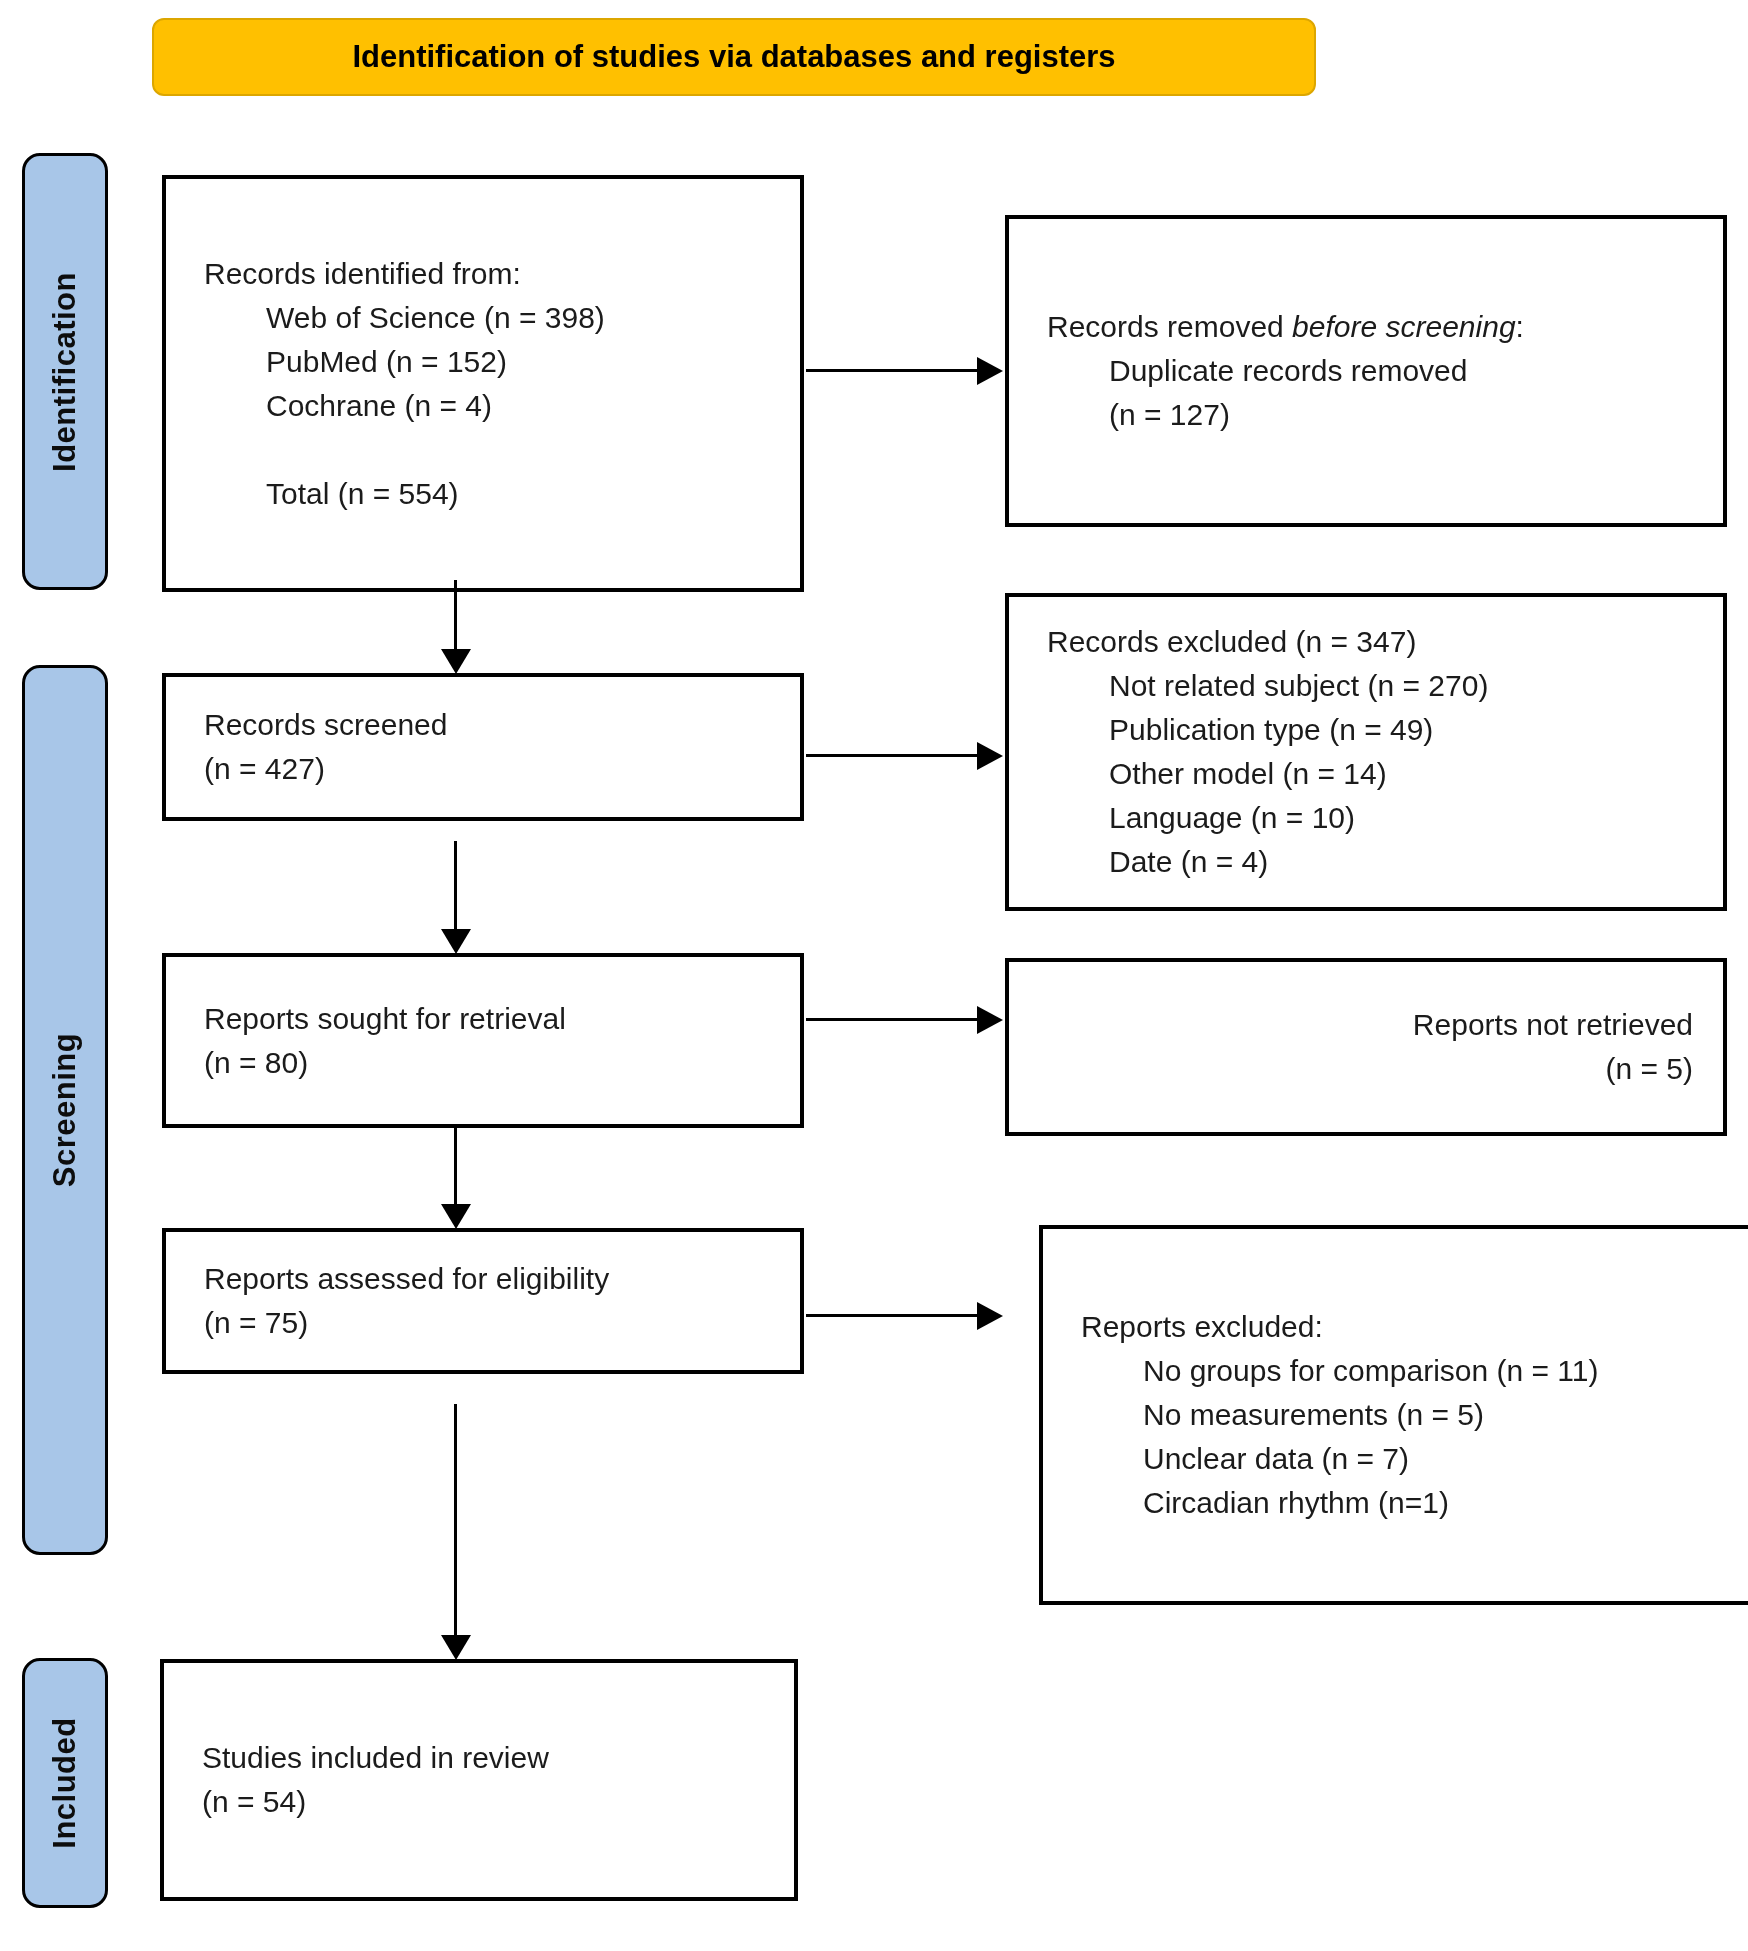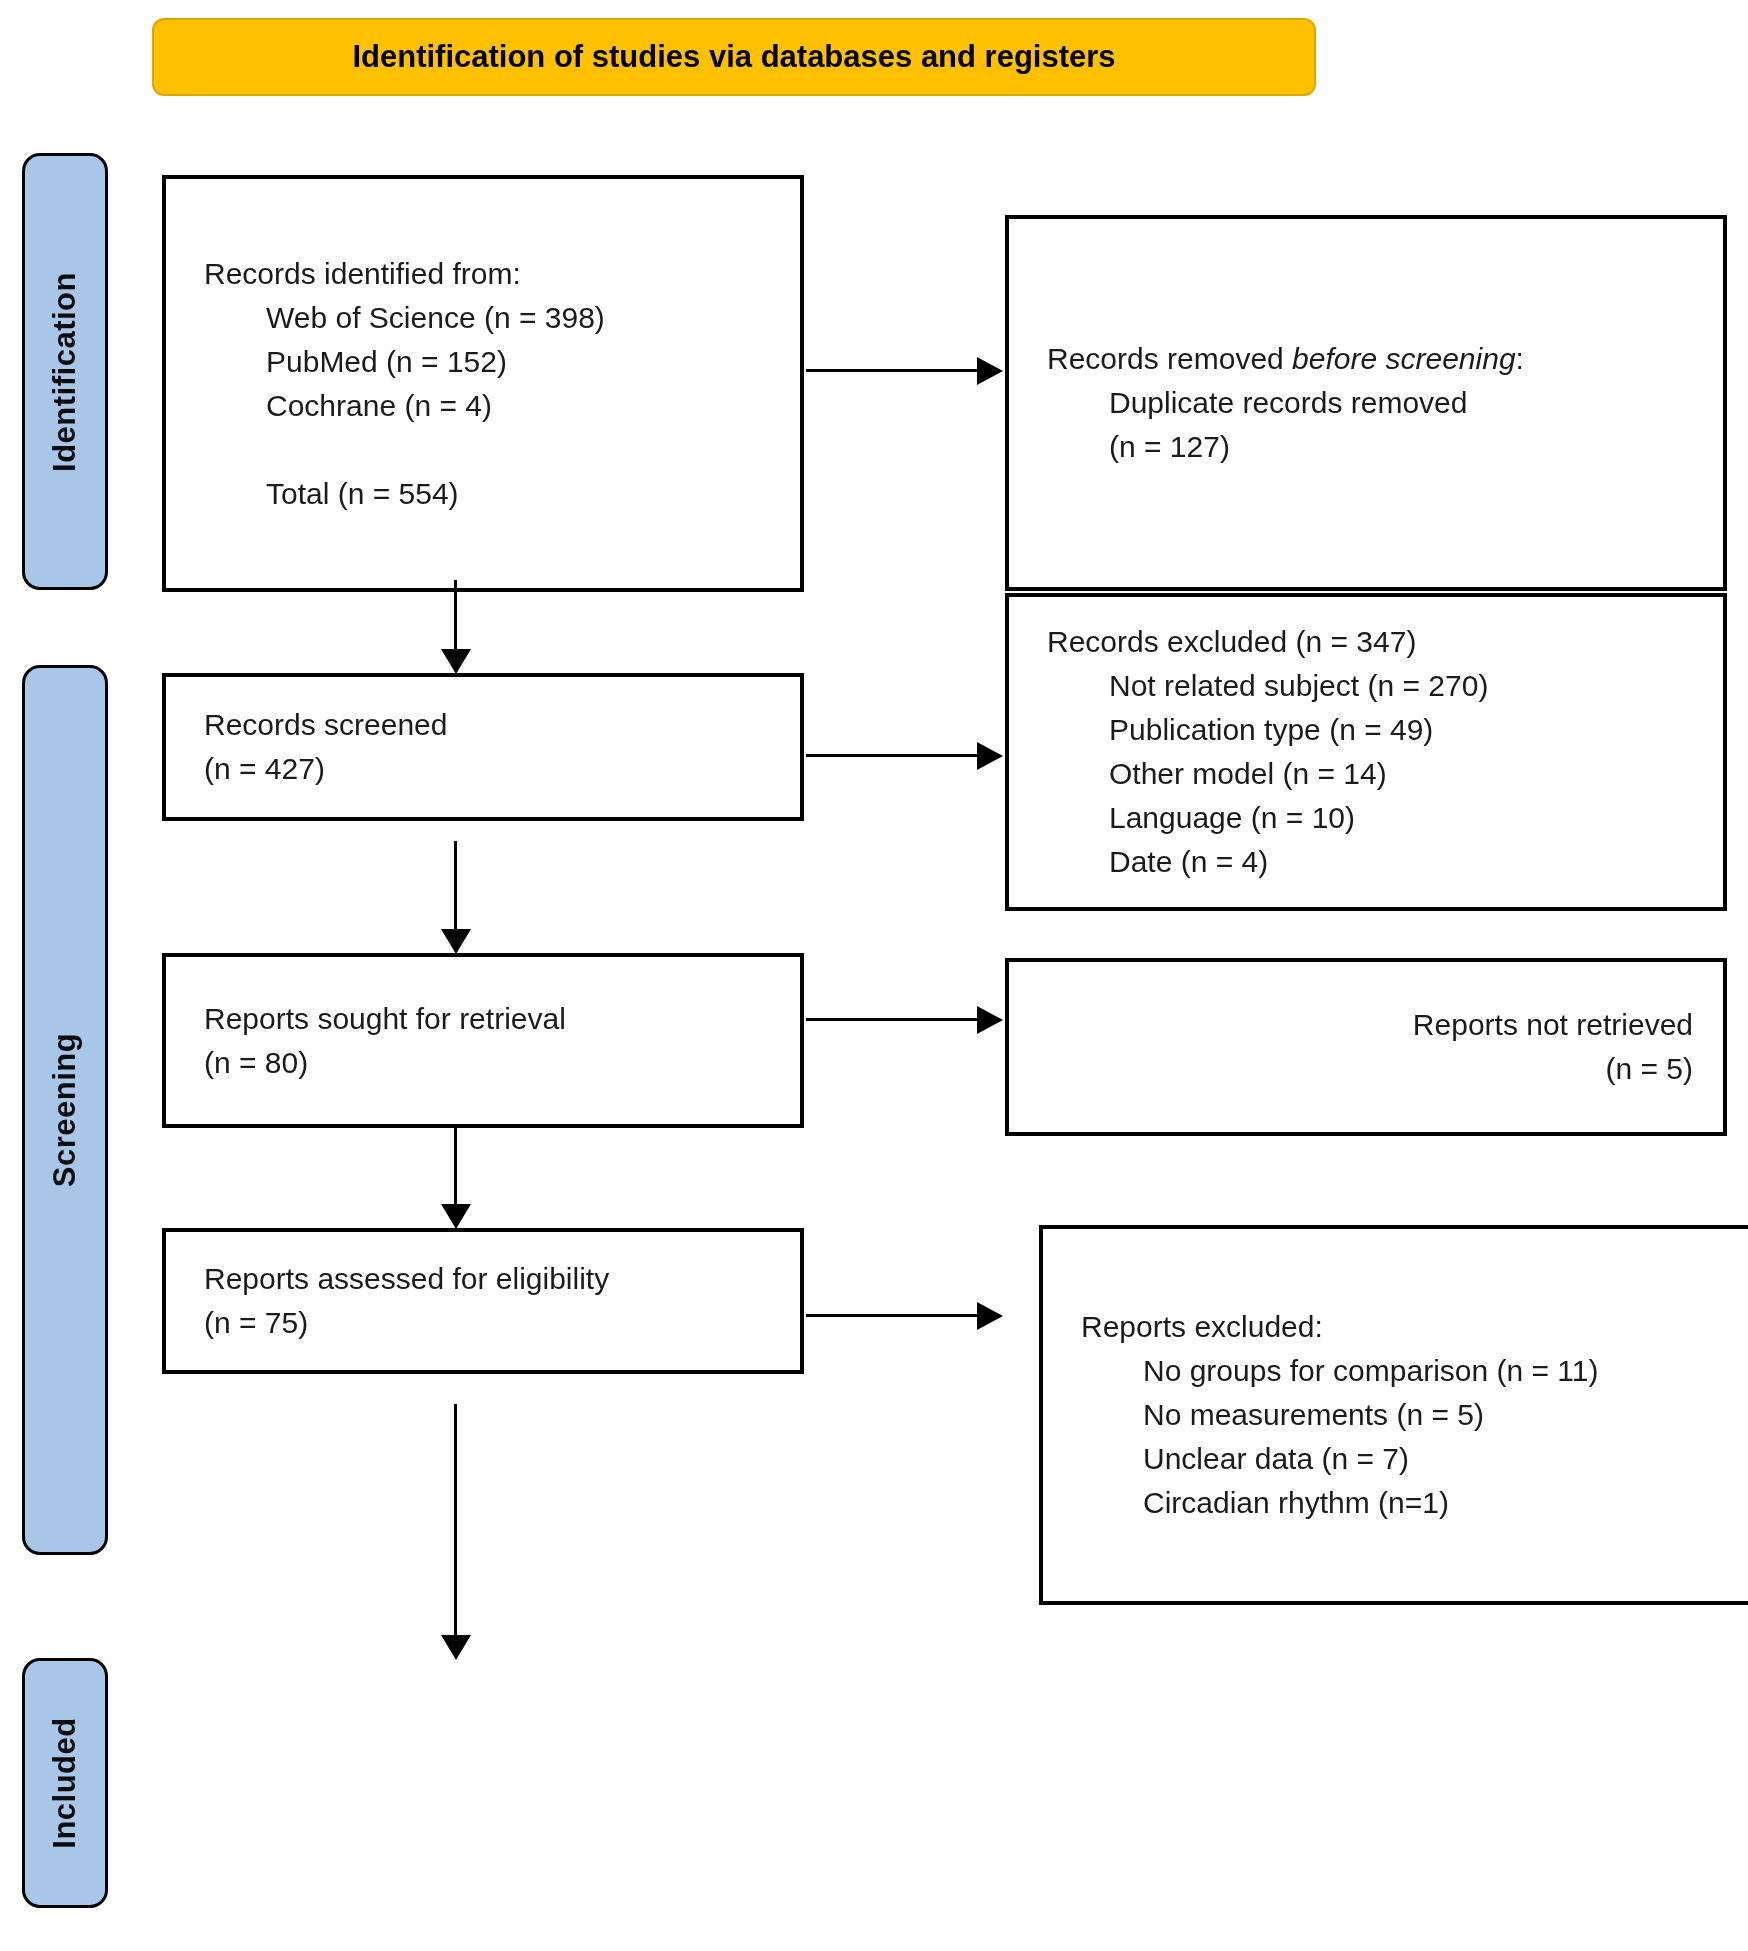--- a/index.html
+++ b/index.html
@@ -111,22 +111,26 @@
   <div class="box" style="left:162px;top:953px;width:642px;height:175px;">
     <div class="line">Reports sought for retrieval</div>
     <div class="line">(n = 80)</div>
   </div>
 
   <div class="box" style="left:162px;top:1228px;width:642px;height:146px;">
     <div class="line">Reports assessed for eligibility</div>
     <div class="line">(n = 75)</div>
   </div>
 
+  <div class="box" style="left:160px;top:1659px;width:638px;height:242px;">
+    <div class="line">Studies included in review</div>
+    <div class="line">(n = 54)</div>
+  </div>
 
-  <div class="box" style="left:1005px;top:215px;width:722px;height:376px;">
+  <div class="box" style="left:1005px;top:215px;width:722px;height:312px;">
     <div class="line">
       <span>Records removed </span><span class="italic">before screening</span><span>:</span>
     </div>
     <div class="line indent">Duplicate records removed</div>
     <div class="line indent">(n = 127)</div>
   </div>
 
   <div class="box" style="left:1005px;top:593px;width:722px;height:318px;">
     <div class="line">Records excluded (n = 347)</div>
     <div class="line indent">Not related subject (n = 270)</div>

